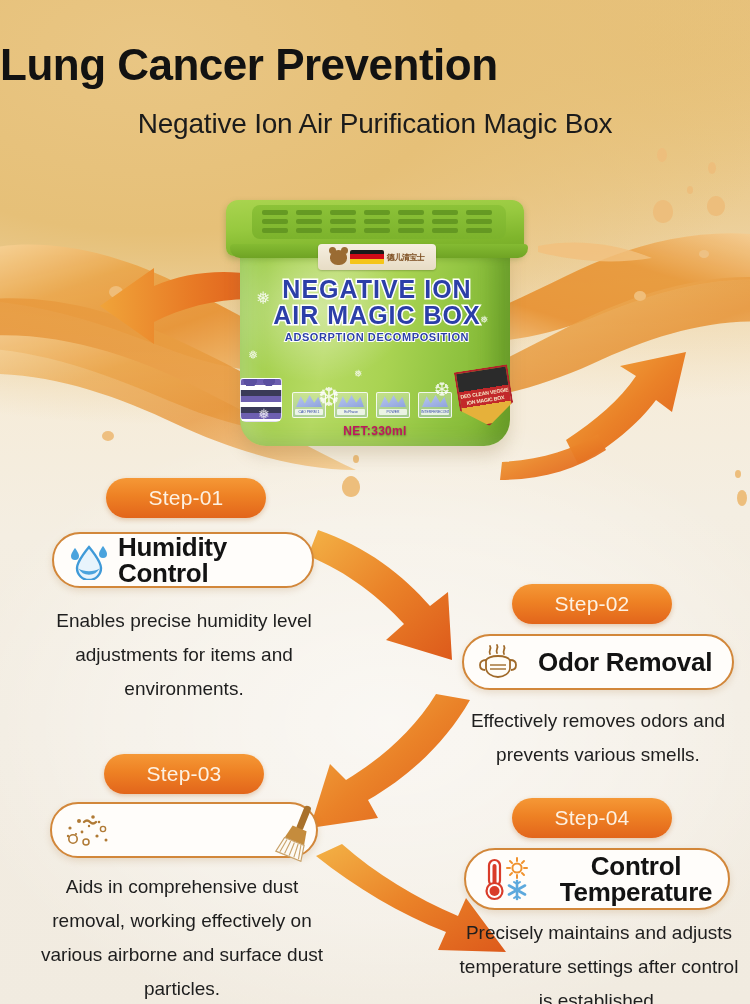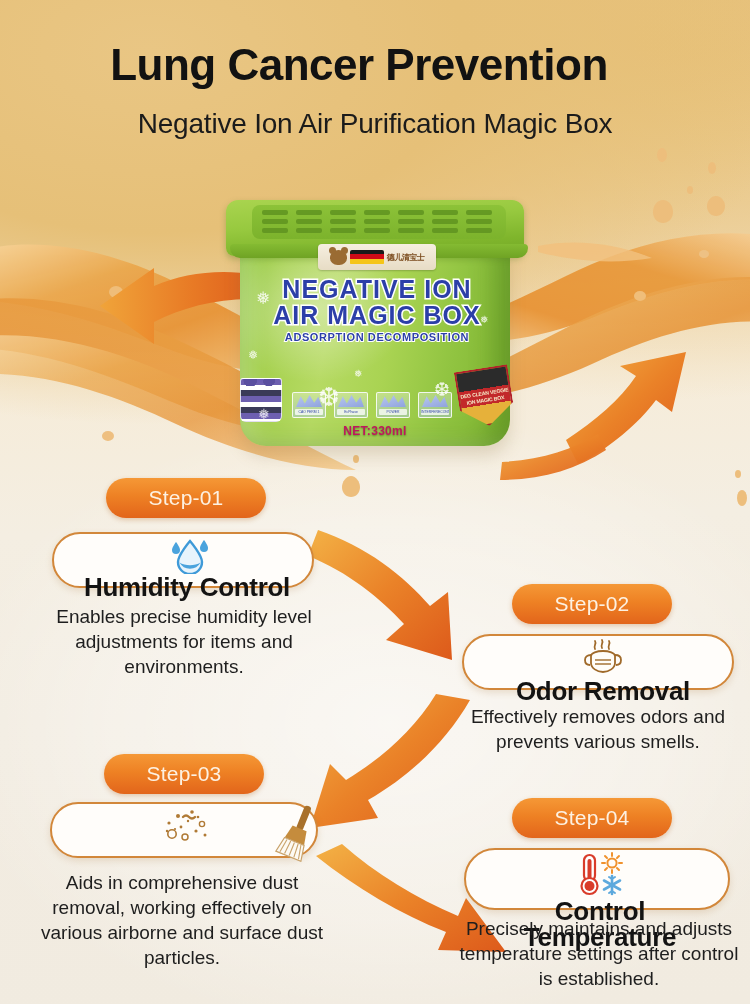--- a/index.html
+++ b/index.html
@@ -11,21 +11,21 @@
     background:
       radial-gradient(ellipse 620px 430px at 52% 72%, rgba(255,255,255,0.62) 0%, rgba(255,255,255,0.30) 45%, rgba(255,255,255,0) 72%),
       radial-gradient(ellipse 900px 520px at 20% 5%, #e9c684 0%, #e6c078 35%, rgba(235,200,140,0) 72%),
       radial-gradient(ellipse 880px 480px at 88% 4%, #e7c179 0%, rgba(233,196,130,0.55) 45%, rgba(235,200,140,0) 75%),
       linear-gradient(178deg, #e3bc77 0%, #ecd29b 13%, #f3e3c4 26%, #f6ecd9 38%, #f4eee2 52%, #f2ece1 70%, #f1ebe0 100%);
   }
   .layer { position:absolute; inset:0; }
 
   
   .title {
-    position:absolute; top:40px; left:0; width:718px; text-align:center;
+    position:absolute; top:40px; left:0; width:718px; text-align:left;
     font-size:44px; font-weight:bold; color:#121212; letter-spacing:-0.5px;
     font-family:"Liberation Sans", sans-serif;
   }
   .subtitle {
     position:absolute; top:108px; left:0; width:750px; text-align:center;
     font-size:28px; color:#1b1b1b; letter-spacing:-0.2px;
   }
 
   
   .product { position:absolute; left:222px; top:196px; width:306px; height:262px; }
@@ -117,27 +117,27 @@
   .badge {
     position:absolute; height:40px; border-radius:20px;
     background:linear-gradient(180deg,#f59836 0%,#ee8124 45%,#e2651b 100%);
     display:flex; align-items:center; justify-content:center;
     color:#fdf1e2; font-size:21px; letter-spacing:0.2px;
     box-shadow:0 2px 5px rgba(180,100,30,.30);
   }
   .pill {
     position:absolute; height:56px; border-radius:28px;
     background:#fffdfa; border:2.4px solid #d2873a;
-    display:flex; align-items:center; box-shadow:0 3px 7px rgba(170,120,60,.20);flex-direction:column;
+    display:flex; align-items:center; box-shadow:0 3px 7px rgba(170,120,60,.20);
   }
   .pill-title {
     font-size:26px; font-weight:bold; color:#131313; letter-spacing:-0.3px; line-height:26px;
   }
   .desc {
-    position:absolute; text-align:center; font-size:19px; color:#1e1e1e; line-height:25px;
+    position:absolute; text-align:center; font-size:19px; color:#1e1e1e; line-height:34px;
   }
 
   
   .ic { flex:0 0 auto; display:flex; align-items:center; justify-content:center; }
 </style>
 </head>
 <body>
 
 <svg class="layer" width="750" height="1004" viewBox="0 0 750 1004">
   <defs>
@@ -310,21 +310,21 @@
       </g>
       <path d="M10,20 C10,17 16,15 22,15 C28,15 34,17 34,20 L34,27 C34,32 28,36 22,36 C16,36 10,32 10,27 Z" fill="#fffdf8" stroke="#a06a2a" stroke-width="1.8"></path>
       <path d="M10,19 C6,19 4,21 4,24 C4,27 6,29 9,29" fill="none" stroke="#a06a2a" stroke-width="1.8"></path>
       <path d="M34,19 C38,19 40,21 40,24 C40,27 38,29 35,29" fill="none" stroke="#a06a2a" stroke-width="1.8"></path>
       <g stroke="#a06a2a" stroke-width="1.4">
         <line x1="14" y1="24" x2="30" y2="24"></line>
           <line x1="14" y1="28" x2="30" y2="28"></line>
       </g>
     </svg>
   </span>
-  <span class="pill-title" style="margin-left:10px">Odor Removal</span>
+  <span class="pill-title" style="margin-left:16px">Odor Removal</span>
 </div>
 <div class="desc" style="left:452px;top:704px;width:292px">Effectively removes odors and prevents various smells.</div>
 
 <div class="badge" style="left:104px;top:754px;width:160px">Step-03</div>
 <div class="pill" style="left:50px;top:802px;width:268px">
   <span class="ic" style="margin-left:10px">
     <svg width="56" height="42" viewBox="0 0 56 42">
       <g fill="#b07a35">
         <circle cx="11" cy="30" r="4.2" fill="none" stroke="#b07a35" stroke-width="1.6"></circle>
         <circle cx="24" cy="33" r="3" fill="none" stroke="#b07a35" stroke-width="1.5"></circle>

